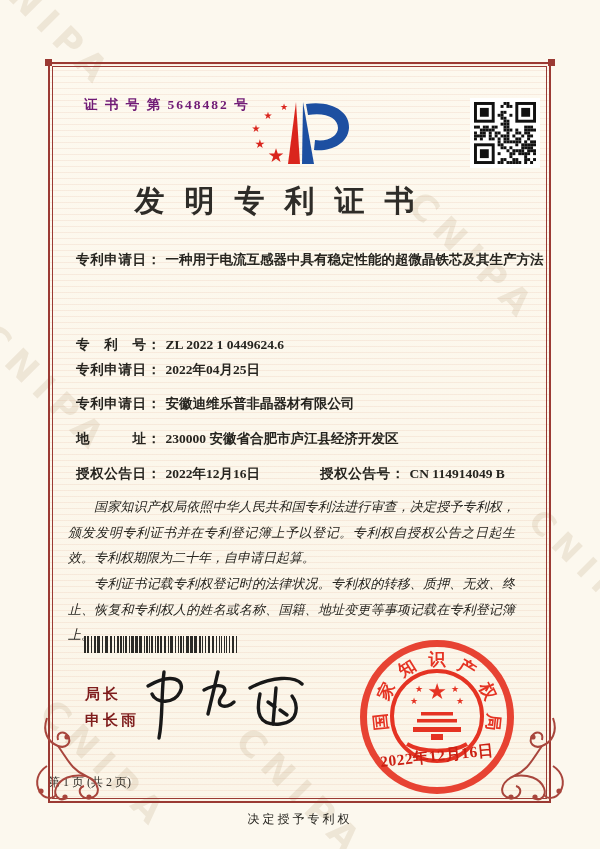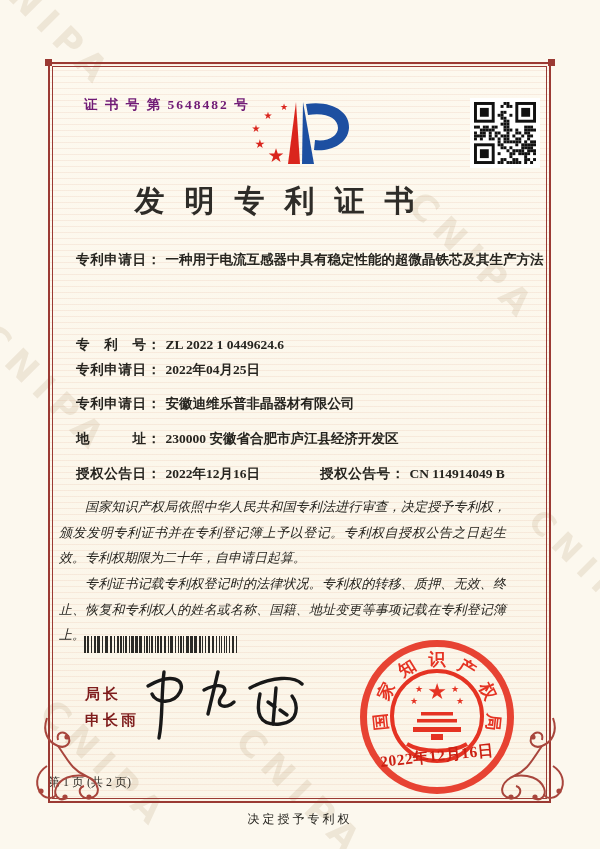--- a/index.html
+++ b/index.html
@@ -34,21 +34,21 @@
       box-shadow:0 0 0 4px #fff;}
   .title{position:absolute;left:48px;top:181px;width:453px;margin:0;text-align:center;
       font-size:30px;font-weight:700;letter-spacing:20px;text-indent:20px;color:#2e2c28;}
   .frow{position:absolute;left:76px;font-size:13.5px;font-weight:600;color:#26241f;white-space:nowrap;}
   .flabel{display:inline-block;width:70px;text-align:justify;text-align-last:justify;
       text-justify:inter-character;vertical-align:top;}
   .fcolon{display:inline-block;margin:0 5px 0 1px;}
   .r1{top:251px;} .r2{top:294px;} .r3{top:336px;} .r4{top:361px;}
   .r5{top:395px;} .r6{top:430px;} .r7{top:465px;}
   .pair2{position:absolute;left:244px;top:0;}
-  .para{position:absolute;left:59px;width:447px;margin:0;font-size:13px;line-height:25.5px;
+  .para{position:absolute;left:68px;width:447px;margin:0;font-size:13px;line-height:25.5px;
       text-indent:2em;text-align:justify;color:#26241f;font-style:italic;}
   .p1{top:494px;} .p2{top:571px;}
   .barcode{position:absolute;left:84px;top:636px;width:158px;height:17px;}
   .director-title,.director-name{position:absolute;left:85px;
       font-family:"Liberation Sans","DejaVu Sans",sans-serif;font-weight:700;
       font-size:15px;letter-spacing:3px;color:#7f1d1d;}
   .director-title{top:685px;} .director-name{top:711px;}
   .signature{position:absolute;left:130px;top:658px;width:190px;height:92px;}
   
   .seal{position:absolute;left:360px;top:640px;width:154px;height:154px;z-index:3;}

